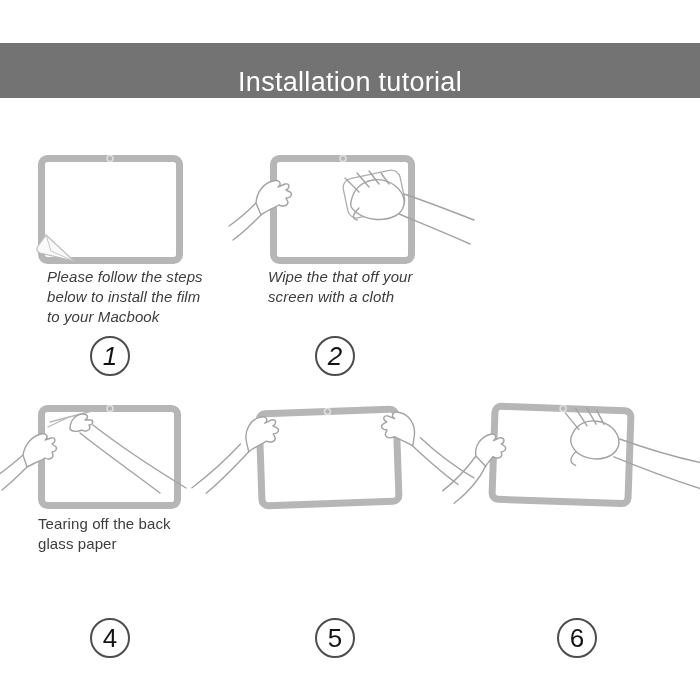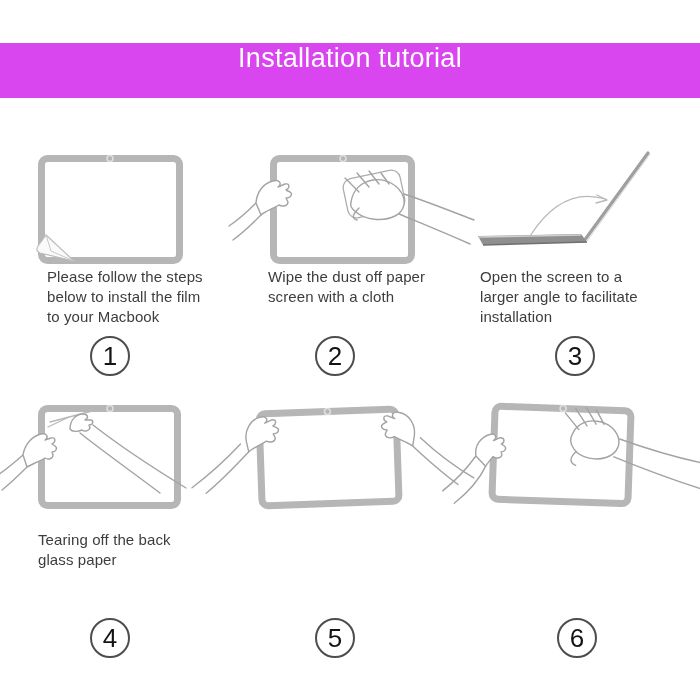--- a/index.html
+++ b/index.html
@@ -2,34 +2,34 @@
 <html><head>
 <meta charset="utf-8">
 <style>
   html,body { margin:0; padding:0; background:#ffffff; }
   .page {
     position:relative; width:700px; height:700px; background:#ffffff;
     font-family:"Liberation Sans", sans-serif; overflow:hidden;
   }
   .header {
     position:absolute; left:0; top:43px; width:700px; height:55px;
-    background:#d946ef; display:flex; align-items:flex-start; justify-content:center;
+    background:#737373; display:flex; align-items:flex-end; justify-content:center;
   }
   .header-title { color:#ffffff; font-size:27px; letter-spacing:0.3px; }
   .cell { position:absolute; width:233px; }
-  .row1 { top:140px; height:250px; }
+  .row1 { top:140px; height:250px;font-style:italic; }
   .row2 { top:395px; height:280px; }
   .c1 { left:0; } .c2 { left:233px; } .c3 { left:466px; }
   .illu { position:absolute; left:0; top:0; overflow:visible; }
   .caption {
     position:absolute; font-size:15px; line-height:20px; color:#3d3d3d;
     white-space:pre-line; letter-spacing:0.1px;
   }
   .row1 .caption { top:127px; }
-  .row2 .caption { top:135px; }
+  .row2 .caption { top:119px; }
   .num {
     position:absolute; width:36px; height:36px; border:2px solid #4d4d4d;
     border-radius:50%; display:flex; align-items:center; justify-content:center;
     font-size:26px; color:#141414; background:#fff;
   }
   .row1 .num { top:196px; }
   .row2 .num { top:223px; }
   .frame { fill:#ffffff; stroke:#b6b6b6; stroke-width:7; }
   .hand  { fill:#ffffff; stroke:#a3a3a3; stroke-width:1.4; stroke-linecap:round; stroke-linejoin:round; }
   .hline { fill:none; stroke:#a3a3a3; stroke-width:1.4; stroke-linecap:round; }
@@ -72,47 +72,27 @@
 
       <path class="hand" d="M 118 62 C 120 50 128 42 140 40 C 154 38 166 46 170 56 C 173 64 170 72 162 76 C 150 82 132 80 123 72 C 118 68 117 66 118 62 Z"></path>
       <path class="hline" d="M 126 52 L 112 38"></path>
       <path class="hline" d="M 136 47 L 124 33"></path>
       <path class="hline" d="M 146 44 L 136 31"></path>
       <path class="hline" d="M 156 44 L 148 33"></path>
       <path class="hline" d="M 126 68 C 120 74 118 78 124 80"></path>
       <path class="hline" d="M 171 54 C 195 62 215 70 241 80"></path>
       <path class="hline" d="M 166 74 C 190 84 210 92 237 104"></path>
     </svg>
-    <div class="caption" style="left:35px">Wipe the dust off paper
+    <div class="caption" style="left:35px">Wipe the that off your
 screen with a cloth</div>
     <div class="num" style="left:82px">
       <span>2</span>
     </div>
   </div>
 
-  <div class="cell row1 c3">
-    <svg class="illu" width="234" height="132" viewBox="0 0 234 132">
-
-      <path class="thin" d="M 64 96 Q 96 46 139 59"></path>
-      <path class="thin" d="M 141 60 L 131 55 M 141 60 L 130 63"></path>
-
-      <path d="M 118 101 L 182 13" fill="none" stroke="#9f9f9f" stroke-width="3.2" stroke-linecap="round"></path>
-      <path d="M 121 101 L 184 14" fill="none" stroke="#d6d6d6" stroke-width="1" stroke-linecap="round"></path>
-
-      <path d="M 12 96 L 115 94 L 121 102 L 17 105 Z" fill="#8f8f8f"></path>
-      <path d="M 13 97 L 115 95" stroke="#cfcfcf" stroke-width="1.6"></path>
-      <path d="M 17 105 L 121 102" stroke="#6f6f6f" stroke-width="1.4"></path>
-    </svg>
-    <div class="caption" style="left:14px">Open the screen to a
-larger angle to facilitate
-installation</div>
-    <div class="num" style="left:89px">
-      <span>3</span>
-    </div>
-  </div>
 
   <div class="cell row2 c1">
     <svg class="illu" width="233" height="120" viewBox="0 0 233 120">
       <rect class="frame" x="41.5" y="13.5" width="136" height="97" rx="6"></rect>
       <circle cx="110" cy="13.5" r="3" fill="none" stroke="#dedede" stroke-width="1.6"></circle>
 
       <path class="thin" d="M 50 27 L 96 15"></path>
       <path class="thin" d="M 48 32 L 69 22"></path>
 
       <path class="hline" d="M -2 80 C 8 73 15 67 23 60"></path>

